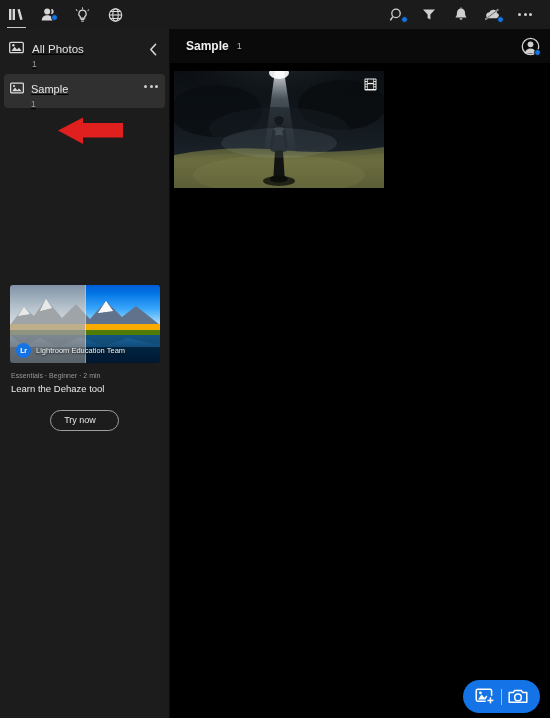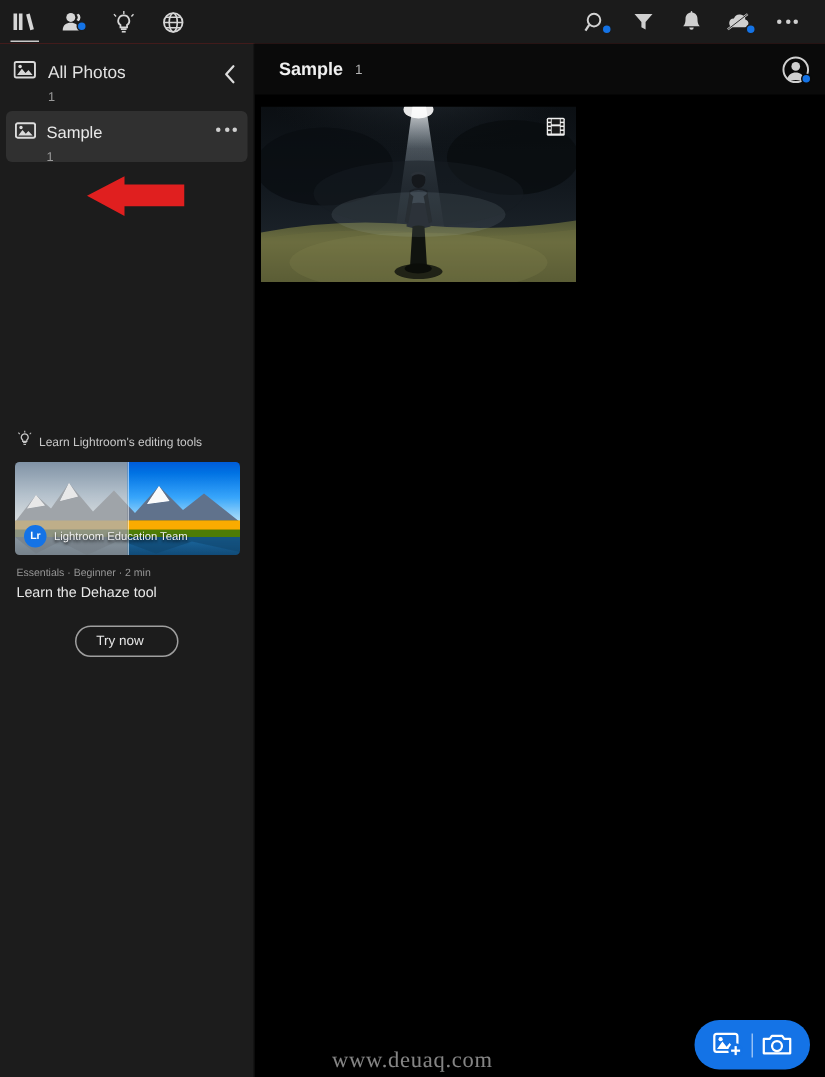--- a/index.html
+++ b/index.html
@@ -7,21 +7,21 @@
   html, body {
     width: 550px; height: 718px;
     background: #000;
     font-family: "Liberation Sans", sans-serif;
     overflow: hidden;
   }
   #app {
     position: relative;
     width: 550px; height: 718px;
     background: #b91c1c;
-    display: flex; flex-direction: column;
+    display: flex; flex-direction: column; text-decoration: underline;
   }
 
   
   .topbar {
     height: 29px;
     background: #1b1b1b;
     display: flex;
     align-items: center;
     justify-content: space-between;
     flex: 0 0 29px;
@@ -171,21 +171,21 @@
     gap: 4px;
     margin-bottom: 5px;
     padding-left: 1px;
   }
   .learn-header-label {
     font-size: 8px;
     color: #c8c8c8;
   }
   .learn-thumb {
     position: relative;
-    width: 150px; height: 62px;
+    width: 150px; height: 78px;
     border-radius: 3px;
     overflow: hidden;
   }
   .thumb-left, .thumb-right {
     position: absolute; top: 0; bottom: 0;
     overflow: hidden;
   }
   .thumb-left { left: 0; width: 50%; }
   .thumb-right { right: 0; width: 50%; }
   .thumb-art {
@@ -470,33 +470,20 @@
           </span>
         </span>
       </div>
 
       <svg class="red-arrow" viewBox="0 0 66 28">
         <path d="M66 6 H26 V0.5 L1 13.5 L26 27 V20.5 H66 Z" fill="#e01f1f"></path>
       </svg>
 
       <div class="learn-card">
 
-        <div class="learn-header">
-          <span>
-            <svg width="11" height="11" viewBox="0 0 12 12">
-              <path d="M6 2.4 a2.5 2.5 0 0 0 -1.5 4.5 v1 h3 v-1 A2.5 2.5 0 0 0 6 2.4 Z" fill="none" stroke="#c8c8c8" stroke-width="0.9"></path>
-              <rect x="4.7" y="8.4" width="2.6" height="0.8" fill="#c8c8c8"></rect>
-              <rect x="5.1" y="9.8" width="1.8" height="0.7" fill="#c8c8c8"></rect>
-              <rect x="5.6" y="0" width="0.8" height="1.5" fill="#c8c8c8"></rect>
-              <rect x="1.5" y="1.4" width="0.7" height="1.5" fill="#c8c8c8" transform="rotate(-42 1.8 2.1)"></rect>
-              <rect x="9.8" y="1.4" width="0.7" height="1.5" fill="#c8c8c8" transform="rotate(42 10.1 2.1)"></rect>
-            </svg>
-          </span>
-          <span class="learn-header-label">Learn Lightroom's editing tools</span>
-        </div>
 
         <div class="learn-thumb">
           <div class="thumb-left">
             <svg class="thumb-art" viewBox="0 0 150 78" preserveAspectRatio="none">
               <defs>
                 <linearGradient id="sky" x1="0" y1="0" x2="0" y2="1">
                   <stop offset="0%" stop-color="#5e8ab8"></stop>
                   <stop offset="55%" stop-color="#9dbcd6"></stop>
                   <stop offset="100%" stop-color="#cfd9de"></stop>
                 </linearGradient>
@@ -667,15 +654,14 @@
           <svg width="20" height="17" viewBox="0 0 20 17">
             <path d="M1.2 4.6 h4 l1.4 -2 h6.8 l1.4 2 h4 v9.6 h-17.6 Z" fill="none" stroke="#ffffff" stroke-width="1.5" stroke-linejoin="round"></path>
             <circle cx="10" cy="9.4" r="3.3" fill="none" stroke="#ffffff" stroke-width="1.5"></circle>
           </svg>
         </span>
       </div>
 
     </div>
   </div>
 
-  <div class="watermark">www.deuaq.com</div>
 
 </div>
 
 </body></html>

